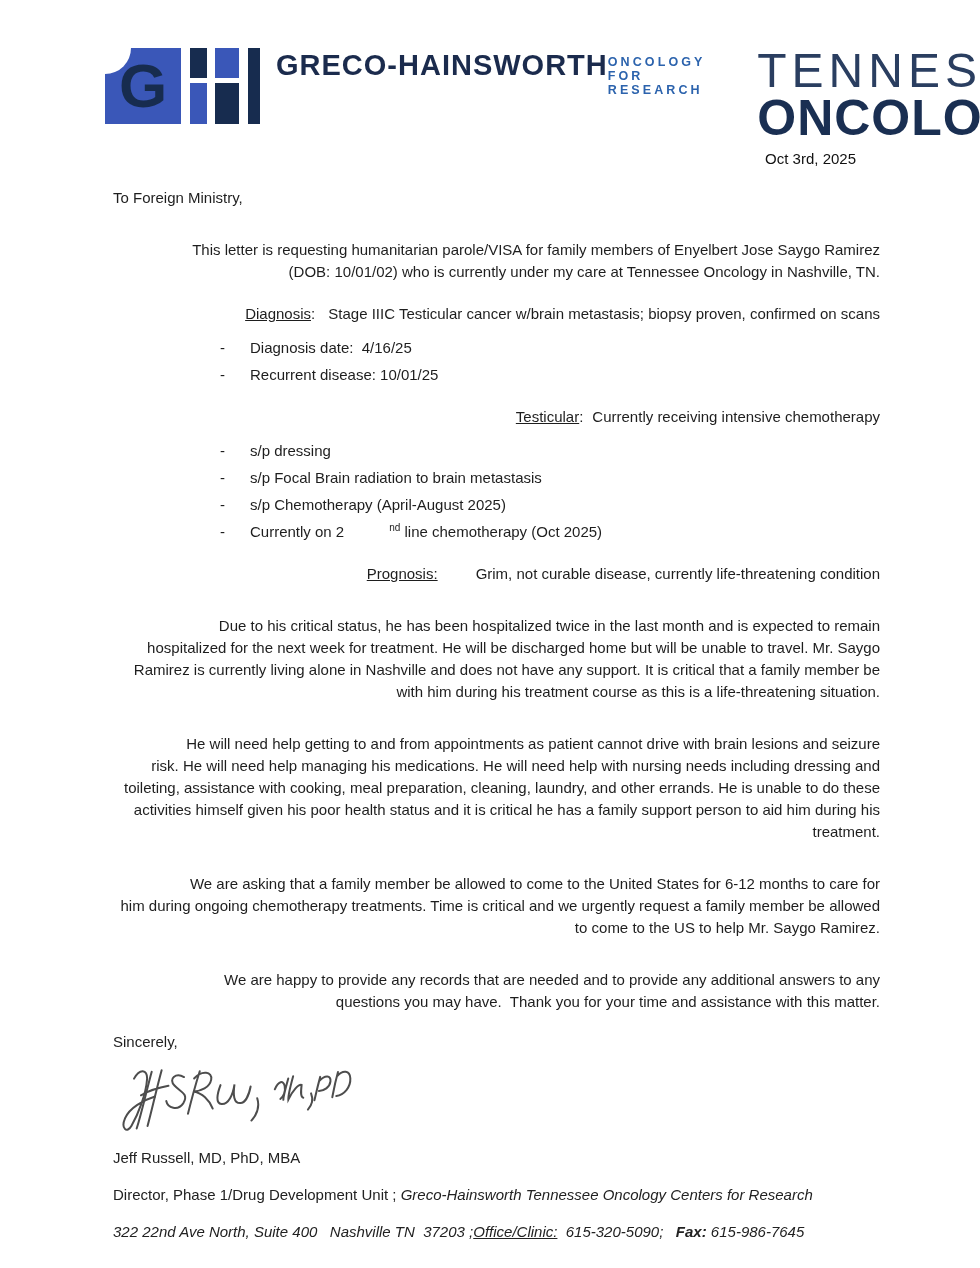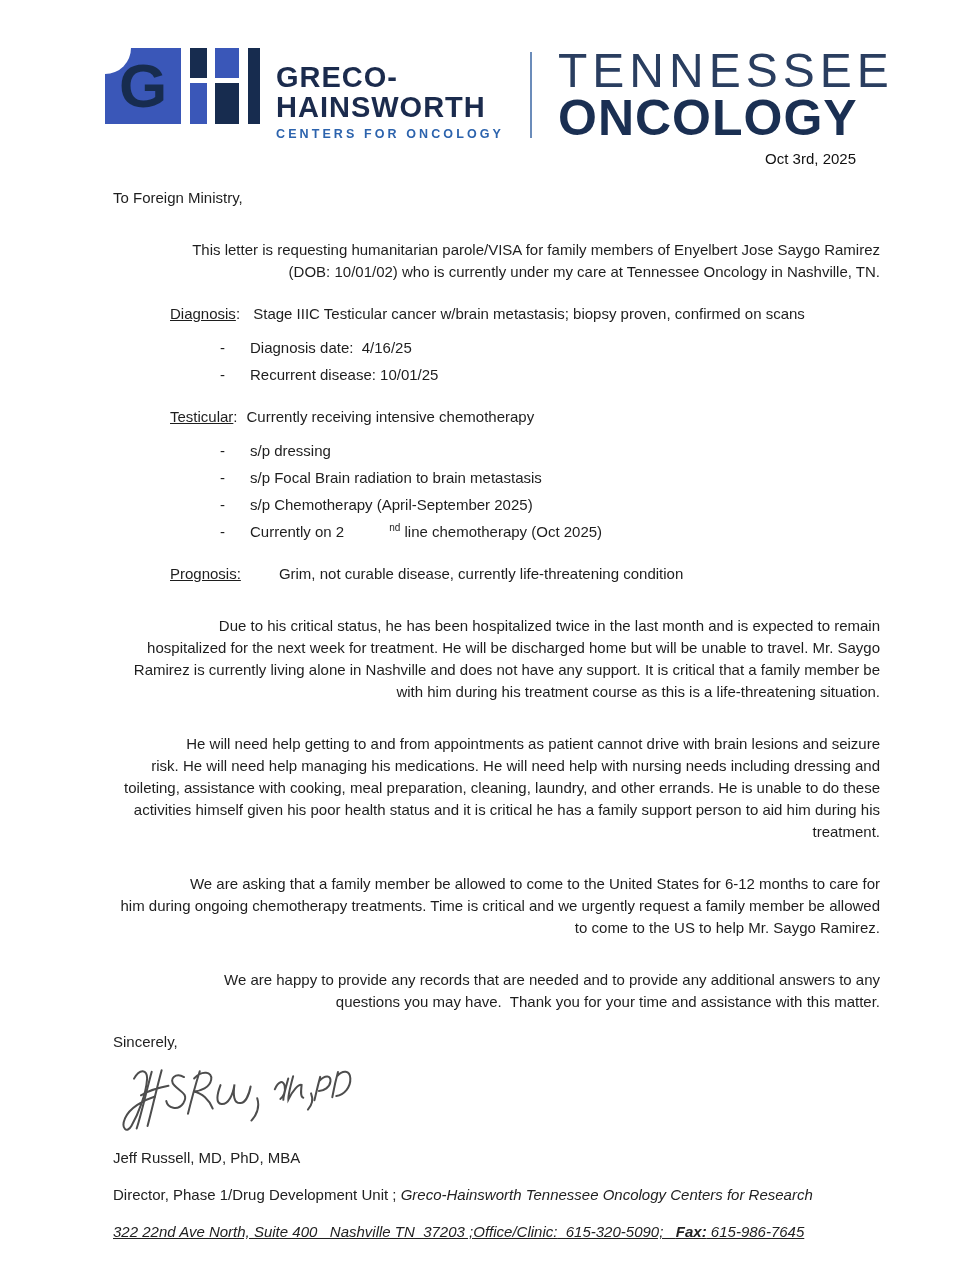--- a/index.html
+++ b/index.html
@@ -21,52 +21,52 @@
   .gh-bars{display:flex;margin-left:9px;}
   .gh-colA{display:flex;flex-direction:column;width:17px;margin-right:8px;}
   .gh-colA .t{height:30px;background:#172c4f;}
   .gh-colA .g{height:5px;background:#fff;}
   .gh-colA .b{flex:1;background:#3a57b8;}
   .gh-colB{display:flex;flex-direction:column;width:24px;margin-right:9px;}
   .gh-colB .t{height:30px;background:#3a57b8;}
   .gh-colB .g{height:5px;background:#fff;}
   .gh-colB .b{flex:1;background:#172c4f;}
   .gh-colC{width:12px;background:#172c4f;}
-  .gh-text{display:flex;flex-direction:column;padding-top:2px;margin-top:12px;}
+  .gh-text{display:flex;flex-direction:row;padding-top:2px;}
   .gh-name{font-size:29px;font-weight:800;letter-spacing:1px;color:#1b2b4d;line-height:30px;}
   .gh-tagline{margin-top:5px;font-size:12.5px;font-weight:700;letter-spacing:3.1px;color:#2c63ad;}
   .logo-divider{width:2px;height:86px;background:#6b8cba;margin:4px 26px 0 26px;}
   .tn-block{display:flex;flex-direction:column;padding-top:0;}
   .tn-line1{font-size:48px;font-weight:400;letter-spacing:5px;color:#2a3e60;line-height:46px;}
   .tn-line2{font-size:50px;font-weight:800;letter-spacing:1px;color:#1a2f52;line-height:48px;}
   .date-row{text-align:right;padding-right:124px;margin-top:8px;
     font-size:15px;font-weight:400;color:#111;}
 
   
   .body{margin:20px 100px 0 113px;width:767px;font-size:15px;line-height:22px;color:#1e1e1e;}
   .salutation{margin:0 0 8px 0;}
   .para{white-space:pre-wrap;margin:30px 0 0 0;text-indent:57px;text-align:right;}
-  .section-line{margin:20px 0 0 57px;white-space:pre-wrap;}
+  .section-line{margin:20px 0 0 57px;white-space:pre-wrap;text-align:right;}
   .section-label{text-decoration:underline;}
   .section-text{padding-left:9px;white-space:pre-wrap;}
   .prog-text{padding-left:38px;white-space:pre-wrap;}
   .bullets{margin:12px 0 0 107px;}
   .bullet-row{display:flex;margin:0 0 5px 0;}
   .bullet-row .dash{width:30px;flex:0 0 30px;}
   .bullet-row .btext{white-space:pre-wrap;}
   sup{font-size:10px;line-height:0;padding-left:45px;}
 
   .closing{margin:18px 0 0 0;}
   .signature{margin:4px 0 0 4px;height:74px;}
   .signature svg{display:block;}
 
   .sig-name{margin:16px 0 0 0;font-size:15px;color:#222;}
   .sig-title{margin:15px 0 0 0;font-size:15px;color:#222;}
   .sig-title .it{font-style:italic;}
-  .address{margin:15px 0 0 0;font-size:15px;color:#222;font-style:italic;white-space:pre-wrap;text-decoration:underline;}
+  .address{margin:15px 0 0 0;font-size:15px;color:#222;font-style:italic;white-space:pre-wrap;}
   .address .u{text-decoration:underline;}
   .address .b{font-weight:700;}
 </style>
 </head>
 <body>
 
 <div class="page">
 
   <div class="header">
     <div class="gh-block">
@@ -85,21 +85,21 @@
               <div class="t"></div>
               <div class="g"></div>
               <div class="b"></div>
             </div>
           <div class="gh-colC"></div>
         </div>
       </div>
       <div class="gh-text">
         <div class="gh-name">GRECO-</div>
         <div class="gh-name">HAINSWORTH</div>
-        <div class="gh-tagline">CENTERS FOR ONCOLOGY</div>
+        <div class="gh-tagline">ONCOLOGY FOR RESEARCH</div>
       </div>
     </div>
     <div class="logo-divider"></div>
     <div class="tn-block">
       <div class="tn-line1">TENNESSEE</div>
       <div class="tn-line2">ONCOLOGY</div>
     </div>
   </div>
   <div class="date-row">Oct 3rd, 2025</div>
 
@@ -128,21 +128,21 @@
         <div class="bullet-row">
           <span class="dash">-</span>
           <span class="btext"><span>s/p dressing</span></span>
         </div>
         <div class="bullet-row">
           <span class="dash">-</span>
           <span class="btext"><span>s/p Focal Brain radiation to brain metastasis</span></span>
         </div>
         <div class="bullet-row">
           <span class="dash">-</span>
-          <span class="btext"><span>s/p Chemotherapy (April-September 2025)</span></span>
+          <span class="btext"><span>s/p Chemotherapy (April-August 2025)</span></span>
         </div>
         <div class="bullet-row">
           <span class="dash">-</span>
           <span class="btext"><span>Currently on 2</span><sup>nd</sup><span> line chemotherapy (Oct 2025)</span></span>
         </div>
       </div>
 
     <div class="section-line"><span class="section-label">Prognosis:</span><span class="prog-text">Grim, not curable disease, currently life-threatening condition</span></div>
 
     <p class="para">Due to his critical status, he has been hospitalized twice in the last month and is expected to remain hospitalized for the next week for treatment. He will be discharged home but will be unable to travel. Mr. Saygo Ramirez is currently living alone in Nashville and does not have any support. It is critical that a family member be with him during his treatment course as this is a life-threatening situation.</p>

